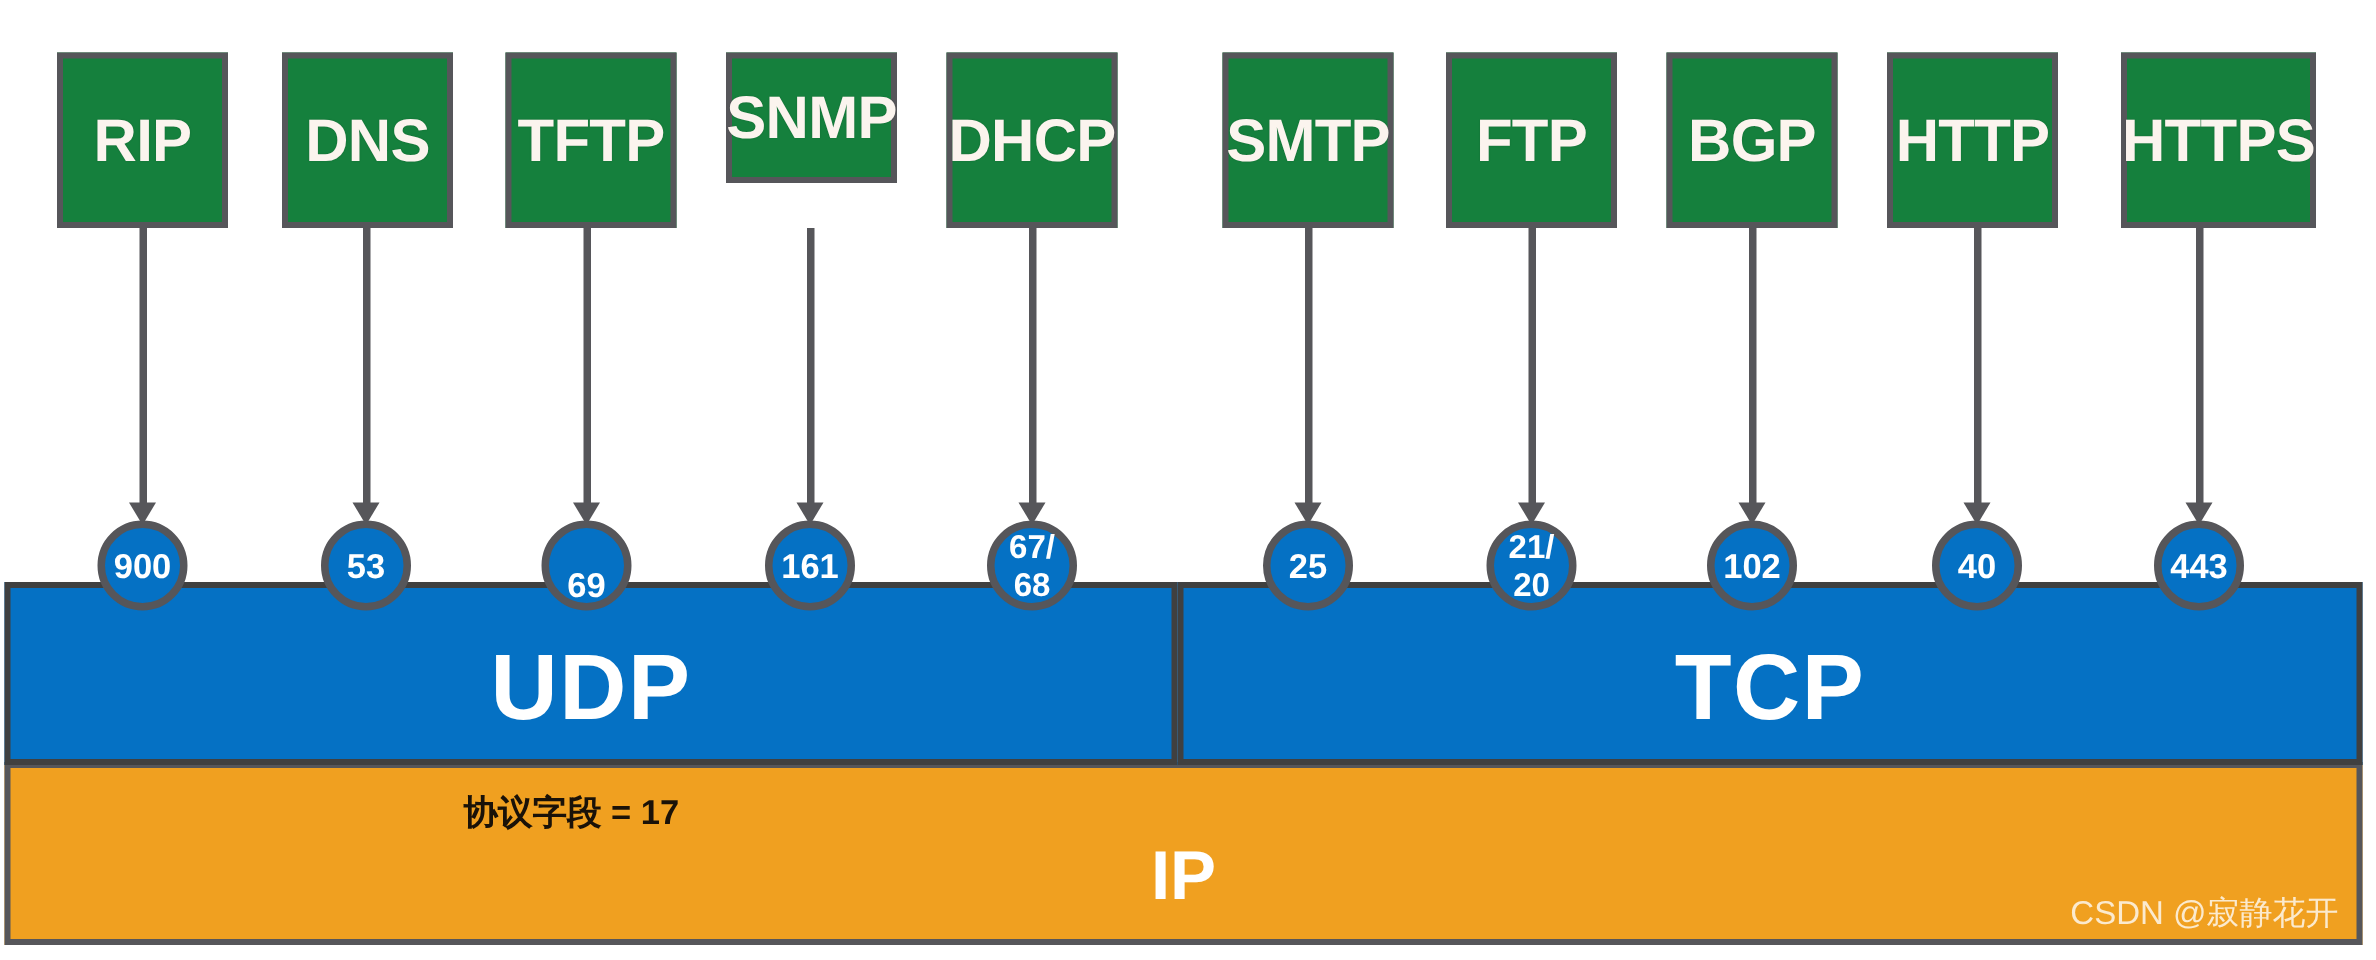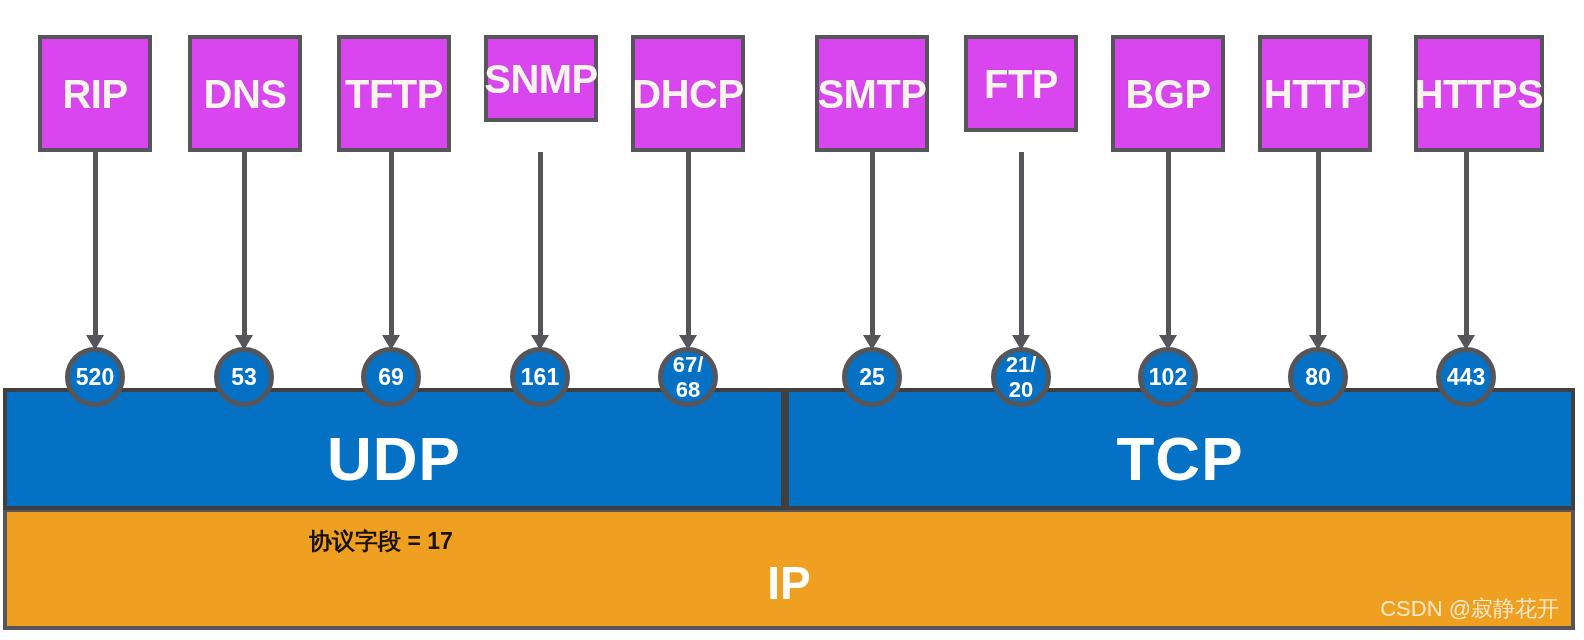--- a/index.html
+++ b/index.html
@@ -16,21 +16,21 @@
     width: 1584px;
     height: 640px;
     background: #ffffff;
     overflow: hidden;
   }
 
   
   .proto-box {
     position: absolute;
     box-sizing: border-box;
-    background: #d946ef;
+    background: #15803d;
     border: 4px solid #56565A;
     display: flex;
     align-items: center;
     justify-content: center;
     color: #FBF4EE;
     font-weight: bold;
     font-size: 40px;
     letter-spacing: -0.5px;
     line-height: 1;
     text-shadow: 0 0 1px rgba(0,0,0,0.25);
@@ -165,62 +165,62 @@
       <div class="arrow" style="left: 1464px; top: 152px; height: 184px;"></div>
       <div class="arrow-head" style="left: 1457px; top: 335px;"></div>
     </div>
   <div id="layer-boxes">
       <div class="proto-box" style="left: 38px; top: 35px; width: 114px; height: 117px;">RIP</div>
       <div class="proto-box" style="left: 188px; top: 35px; width: 114px; height: 117px;">DNS</div>
       <div class="proto-box" style="left: 337px; top: 35px; width: 114px; height: 117px;">TFTP</div>
       <div class="proto-box" style="left: 484px; top: 35px; width: 114px; height: 87px;">SNMP</div>
       <div class="proto-box" style="left: 631px; top: 35px; width: 114px; height: 117px;">DHCP</div>
       <div class="proto-box" style="left: 815px; top: 35px; width: 114px; height: 117px;">SMTP</div>
-      <div class="proto-box" style="left: 964px; top: 35px; width: 114px; height: 97px;">FTP</div>
+      <div class="proto-box" style="left: 964px; top: 35px; width: 114px; height: 117px;">FTP</div>
       <div class="proto-box" style="left: 1111px; top: 35px; width: 114px; height: 117px;">BGP</div>
       <div class="proto-box" style="left: 1258px; top: 35px; width: 114px; height: 117px;">HTTP</div>
       <div class="proto-box" style="left: 1414px; top: 35px; width: 130px; height: 117px;">HTTPS</div>
     </div>
 
   <div id="udp-bar" class="transport-bar" style="left: 3px; top: 388px; width: 782px; height: 122px;">
     <span class="transport-label">UDP</span>
   </div>
   <div id="tcp-bar" class="transport-bar" style="left: 785px; top: 388px; width: 790px; height: 122px;">
     <span class="transport-label">TCP</span>
   </div>
 
   <div id="layer-circles">
       <div class="port-circle" style="left: 65px; top: 347px;">
-        <span>520</span>
+        <span>900</span>
       </div>
       <div class="port-circle" style="left: 214px; top: 347px;">
         <span>53</span>
       </div>
-      <div class="port-circle" style="left: 361px; top: 347px;">
+      <div class="port-circle" style="left: 361px; top: 347px; justify-content: flex-end;">
         <span>69</span>
       </div>
       <div class="port-circle" style="left: 510px; top: 347px;">
         <span>161</span>
       </div>
       <div class="port-circle two-line" style="left: 658px; top: 347px;">
         <span>67/</span>
         <span>68</span>
       </div>
       <div class="port-circle" style="left: 842px; top: 347px; justify-content: center;">
         <span>25</span>
       </div>
       <div class="port-circle two-line" style="left: 991px; top: 347px;">
         <span>21/</span>
         <span>20</span>
       </div>
       <div class="port-circle" style="left: 1138px; top: 347px;">
         <span>102</span>
       </div>
       <div class="port-circle" style="left: 1288px; top: 347px;">
-        <span>80</span>
+        <span>40</span>
       </div>
       <div class="port-circle" style="left: 1436px; top: 347px;">
         <span>443</span>
       </div>
     </div>
 
   <div id="ip-bar">
     <span class="proto-field" id="proto-field-udp">协议字段 = 17</span>
     <div id="ip-label">IP</div>
     <div id="watermark">CSDN @寂静花开</div>

